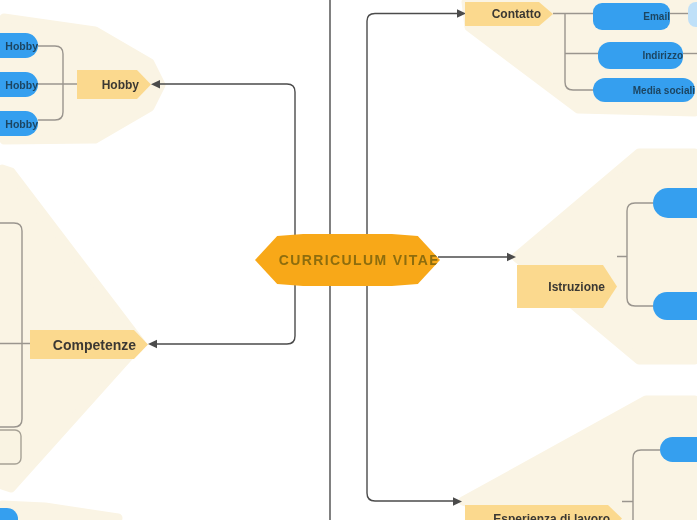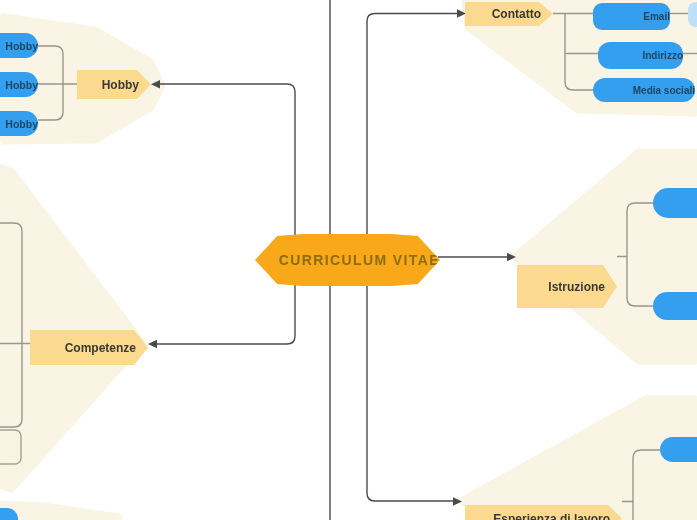--- a/index.html
+++ b/index.html
@@ -72,21 +72,21 @@
   <div class="node pill" style="left:-30px;top:72px;width:68px;height:25px;border-radius:13px;">
     <span>Hobby</span>
   </div>
   <div class="node pill" style="left:-30px;top:111px;width:68px;height:25px;border-radius:13px;">
     <span>Hobby</span>
   </div>
   <div class="node pentagon" style="left:77px;top:70px;width:74px;height:29px;">
     <span>Hobby</span>
   </div>
 
-  <div class="node pentagon" style="left:30px;top:330px;width:118px;height:35px;font-size:12px;">
+  <div class="node pentagon" style="left:30px;top:330px;width:118px;height:29px;font-size:14px;">
     <span>Competenze</span>
   </div>
 
   <div class="node pentagon" style="left:465px;top:2px;width:88px;height:24px;">
     <span>Contatto</span>
   </div>
   <div class="node pill" style="left:593px;top:3px;width:77px;height:27px;border-radius:9px;font-size:10px;">
     <span>Email</span>
   </div>
   <div class="node pill" style="left:598px;top:42px;width:85px;height:27px;border-radius:12px;font-size:10px;">

